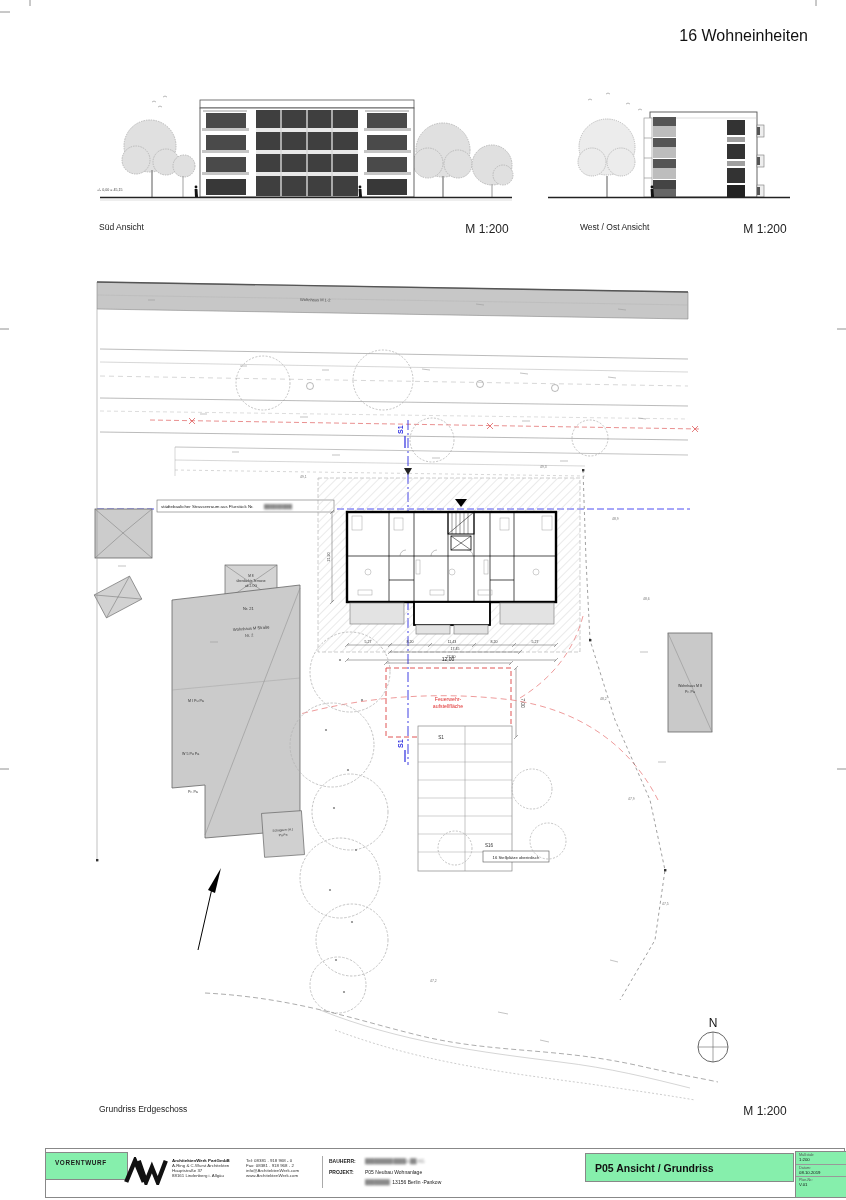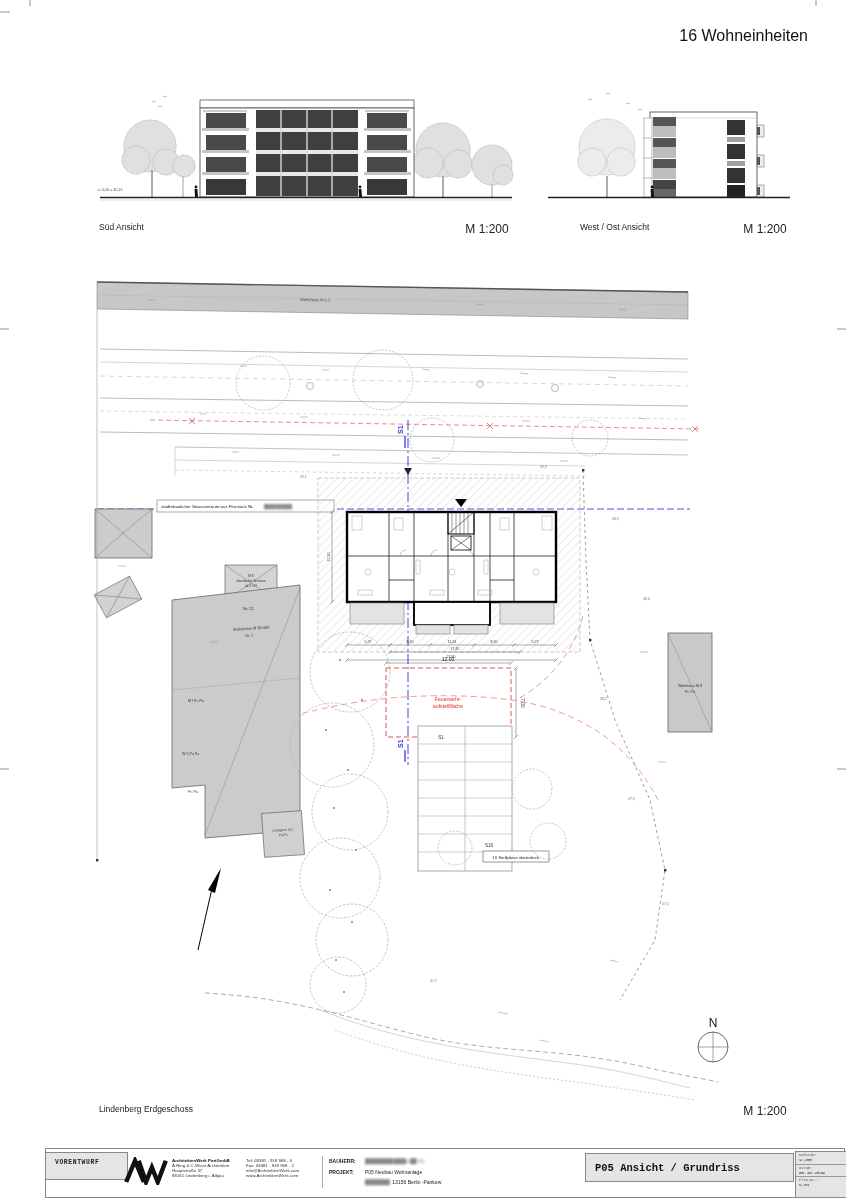--- a/index.html
+++ b/index.html
@@ -10,21 +10,21 @@
   }
   .abs { position:absolute; white-space:nowrap; }
   .lbl { font-size:8.5px; color:#222; }
   .scale { font-size:12px; color:#222; text-align:center; }
   .sheet-title { font-size:16px; color:#111; text-align:right; }
   svg { position:absolute; left:0; top:0; }
   text { font-family:"Liberation Sans", sans-serif; }
   .redact { color:#888; filter:blur(1.1px); letter-spacing:-0.5px; }
   .r-svg { fill:#888; filter:blur(0.8px); }
   
-  .tb-box { position:absolute; border:0.8px solid #888; background:#e5e5e5;font-family:Liberation Mono, monospace; }
+  .tb-box { position:absolute; border:0.8px solid #888; background:#86efac; }
   .tb-status { font-size:6.4px; font-weight:bold; letter-spacing:0.6px; padding:6px 0 0 9px; }
   .tb-col { position:absolute; font-size:4.4px; line-height:5.1px; color:#333; }
   .tb-col .b { font-weight:bold; color:#111; }
   .tb-row { display:flex; font-size:5px; line-height:10.5px; color:#222; }
   .tb-row .k { font-weight:bold; width:36px; }
   .tb-plan-title { font-size:10.5px; font-weight:bold; padding:8px 0 0 9px; color:#111; }
   .ib-sec { border-bottom:0.5px solid #999; padding:1px 3px 1.5px 3px; }
   .ib-sec:last-child { border-bottom:none; }
   .ib-k { font-size:3.7px; color:#555; }
   .ib-v { font-size:4.3px; color:#111; }
@@ -483,21 +483,21 @@
           <line x1="540" y1="1040" x2="549" y2="1042"></line>
       </g>
     </g>
   </svg>
 
   <div class="abs lbl" style="left:99px; top:222px;text-align:right;">Süd Ansicht</div>
   <div class="abs scale" style="left:462px; top:222px; width:50px;">M 1:200</div>
   <div class="abs lbl" style="left:580px; top:222px;">West / Ost Ansicht</div>
   <div class="abs scale" style="left:740px; top:222px; width:50px;">M 1:200</div>
 
-  <div class="abs lbl" style="left:99px; top:1104px;">Lindenberg Erdgeschoss</div>
+  <div class="abs lbl" style="left:99px; top:1104px;">Grundriss Erdgeschoss</div>
   <div class="abs scale" style="left:740px; top:1104px; width:50px;">M 1:200</div>
 
   <div class="rule" style="left:45px; top:1148px; width:800px; height:0.8px;"></div>
   <div class="rule" style="left:45px; top:1197px; width:800px; height:0.8px;"></div>
   <div class="rule" style="left:45px; top:1148px; width:0.8px; height:50px;"></div>
   <div class="rule" style="left:844px; top:1148px; width:0.8px; height:50px;"></div>
 
   <div class="tb-box tb-status" style="left:45px; top:1152px; width:72px; height:20px;">VORENTWURF</div>
 
   <svg class="abs" style="left:124px; top:1157px;" width="44" height="28" viewBox="0 0 60 34">

